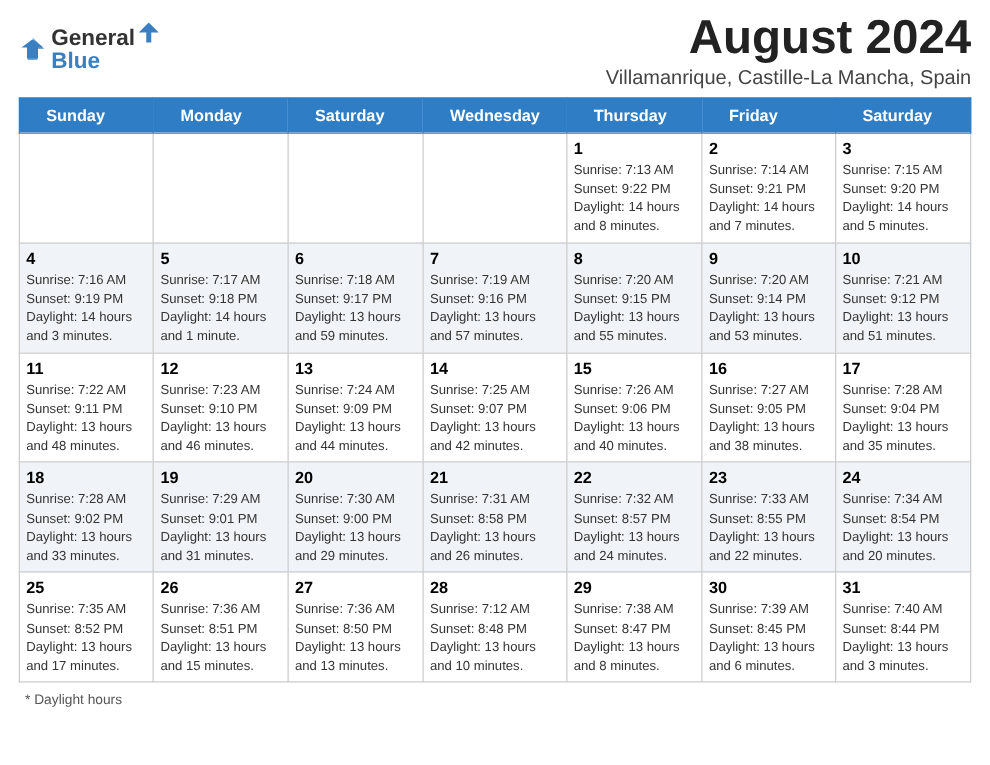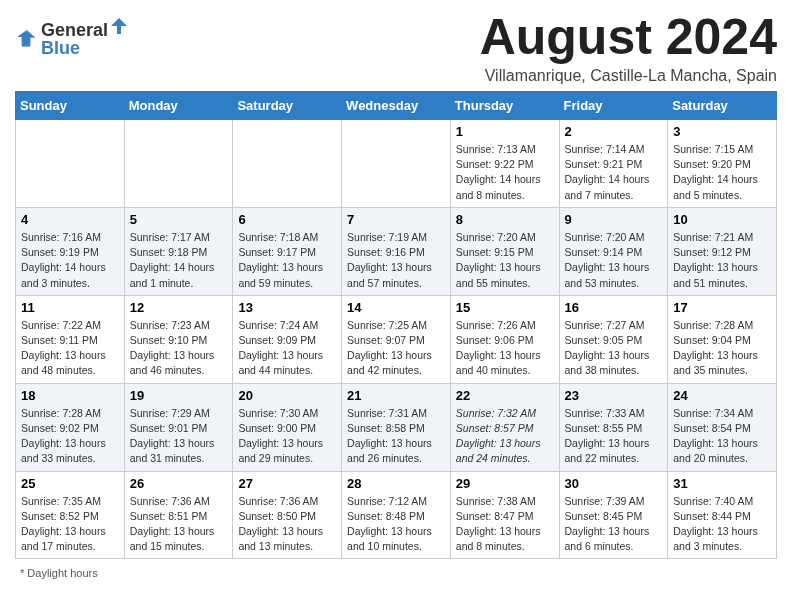--- a/index.html
+++ b/index.html
@@ -36,40 +36,40 @@
       line-height: 1;
     }
     .logo-icon {
       width: 22px;
       height: 22px;
     }
     .title-area {
       text-align: right;
     }
     .main-title {
-      font-size: 50px;
+      font-size: 38px;
       font-weight: bold;
       color: #222;
       line-height: 1.1;
       text-align: right;
     }
     .subtitle {
       font-size: 16px;
       color: #444;
       margin-top: 2px;
     }
     table {
       width: 100%;
       border-collapse: collapse;
       font-size: 11px;
     }
     th {
       background-color: #2e7dc5;
       color: #fff;
-      padding: 6px 4px;
+      padding: 6px 21px;
       text-align: left;
       font-size: 13px;
       font-weight: bold;
       border: 1px solid #2e7dc5;
     }
     td {
       border: 1px solid #ccc;
       padding: 4px 5px;
       vertical-align: top;
       min-height: 80px;
@@ -275,21 +275,21 @@
 Daylight: 13 hours and 29 minutes.</div>
         </td>
         <td>
           <span class="day-number">21</span>
           <div class="day-info" style="white-space: pre-line;">Sunrise: 7:31 AM
 Sunset: 8:58 PM
 Daylight: 13 hours and 26 minutes.</div>
         </td>
         <td>
           <span class="day-number">22</span>
-          <div class="day-info" style="white-space: pre-line; font-style: italic;">Sunrise: 7:32 AM
+          <div class="day-info" style="white-space: pre-line;">Sunrise: 7:32 AM
 Sunset: 8:57 PM
 Daylight: 13 hours and 24 minutes.</div>
         </td>
         <td>
           <span class="day-number">23</span>
           <div class="day-info" style="white-space: pre-line;">Sunrise: 7:33 AM
 Sunset: 8:55 PM
 Daylight: 13 hours and 22 minutes.</div>
         </td>
         <td>

